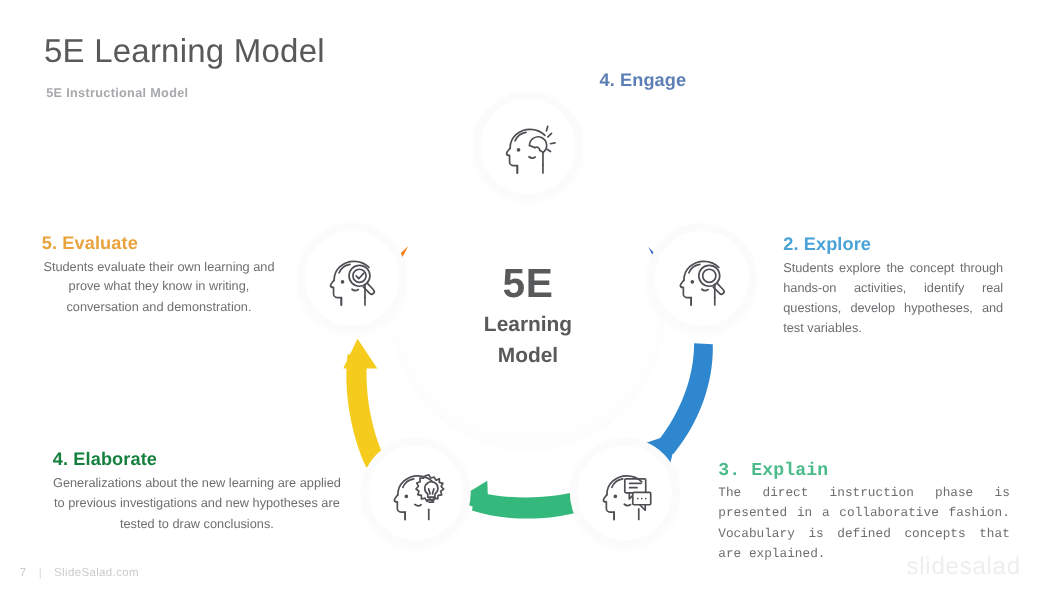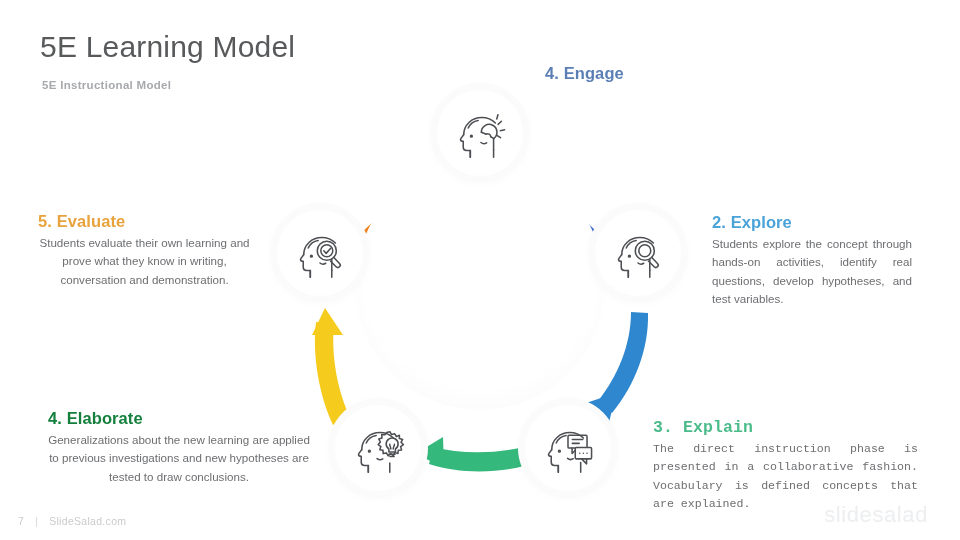--- a/index.html
+++ b/index.html
@@ -119,20 +119,25 @@
         <path d="M165,399 L193,382 L194,412 Z" fill="#35b87b"></path>
       </g>
 
       <g>
         <path d="M83,370 C69,340 62,300 66,267 L84,269 C81,299 87,335 100,362 Z" fill="#f5cc1e"></path>
         <path d="M75,253 L93,280 L62,280 Z" fill="#f5cc1e"></path>
       </g>
     </svg>
 
     <div class="center-disc"></div>
+    <div class="center-text">
+      <div class="center-big">5E</div>
+      <div class="center-sub">Learning</div>
+      <div class="center-sub">Model</div>
+    </div>
 
     <div class="node" style="left:187px;top:35px;">
       <svg width="58" height="58" viewBox="0 0 64 64" fill="none" stroke="#4d4f53" stroke-width="1.7" stroke-linecap="round" stroke-linejoin="round">
         <path d="M14 34c0-11 9-19 20-19 6 0 11 2 15 6"></path>
         <path d="M14 34c-1.6 2-3.5 3.6-3.5 5.2 0 1.3 1.4 2 3 2v6.5c0 2 1.6 3.6 3.6 3.6h4.2v7.5"></path>
         <path d="M21.3 51.3v7.5"></path>
         <path d="M47 50.5v8.3"></path>
         <path d="M19 26.5c2-4.5 6.3-7.7 11-8.4"></path>
         <circle cx="22.5" cy="35.5" r="1"></circle>
         <path d="M33 42.5c1.8 1.5 4.4 1.6 6.3.3"></path>

